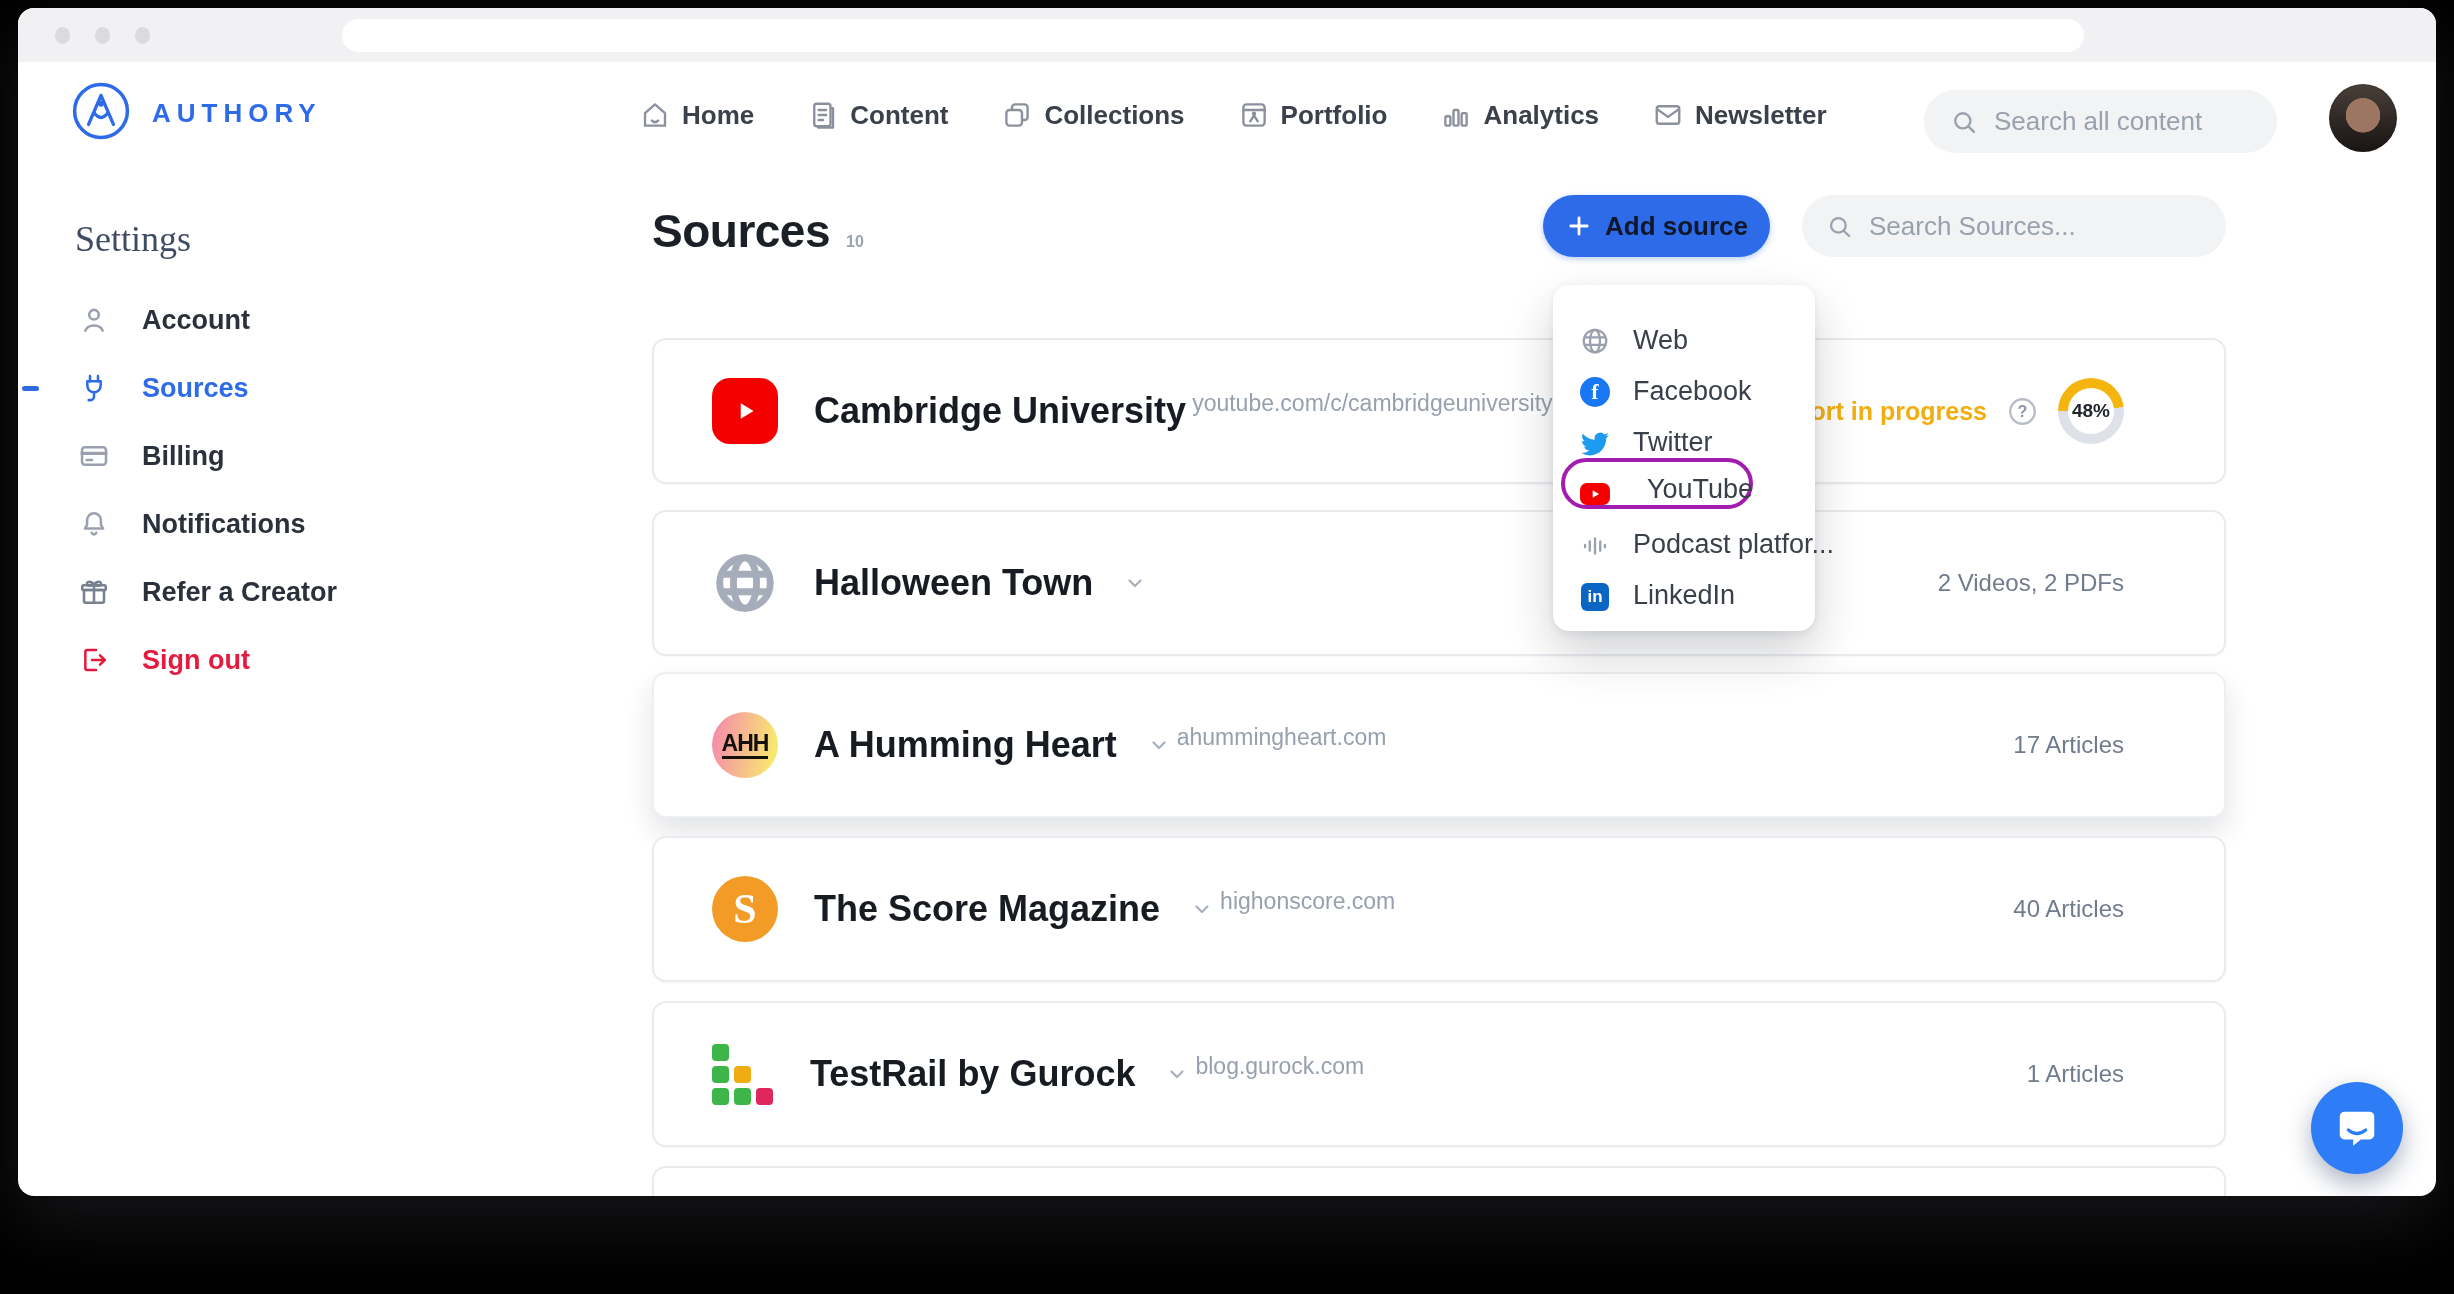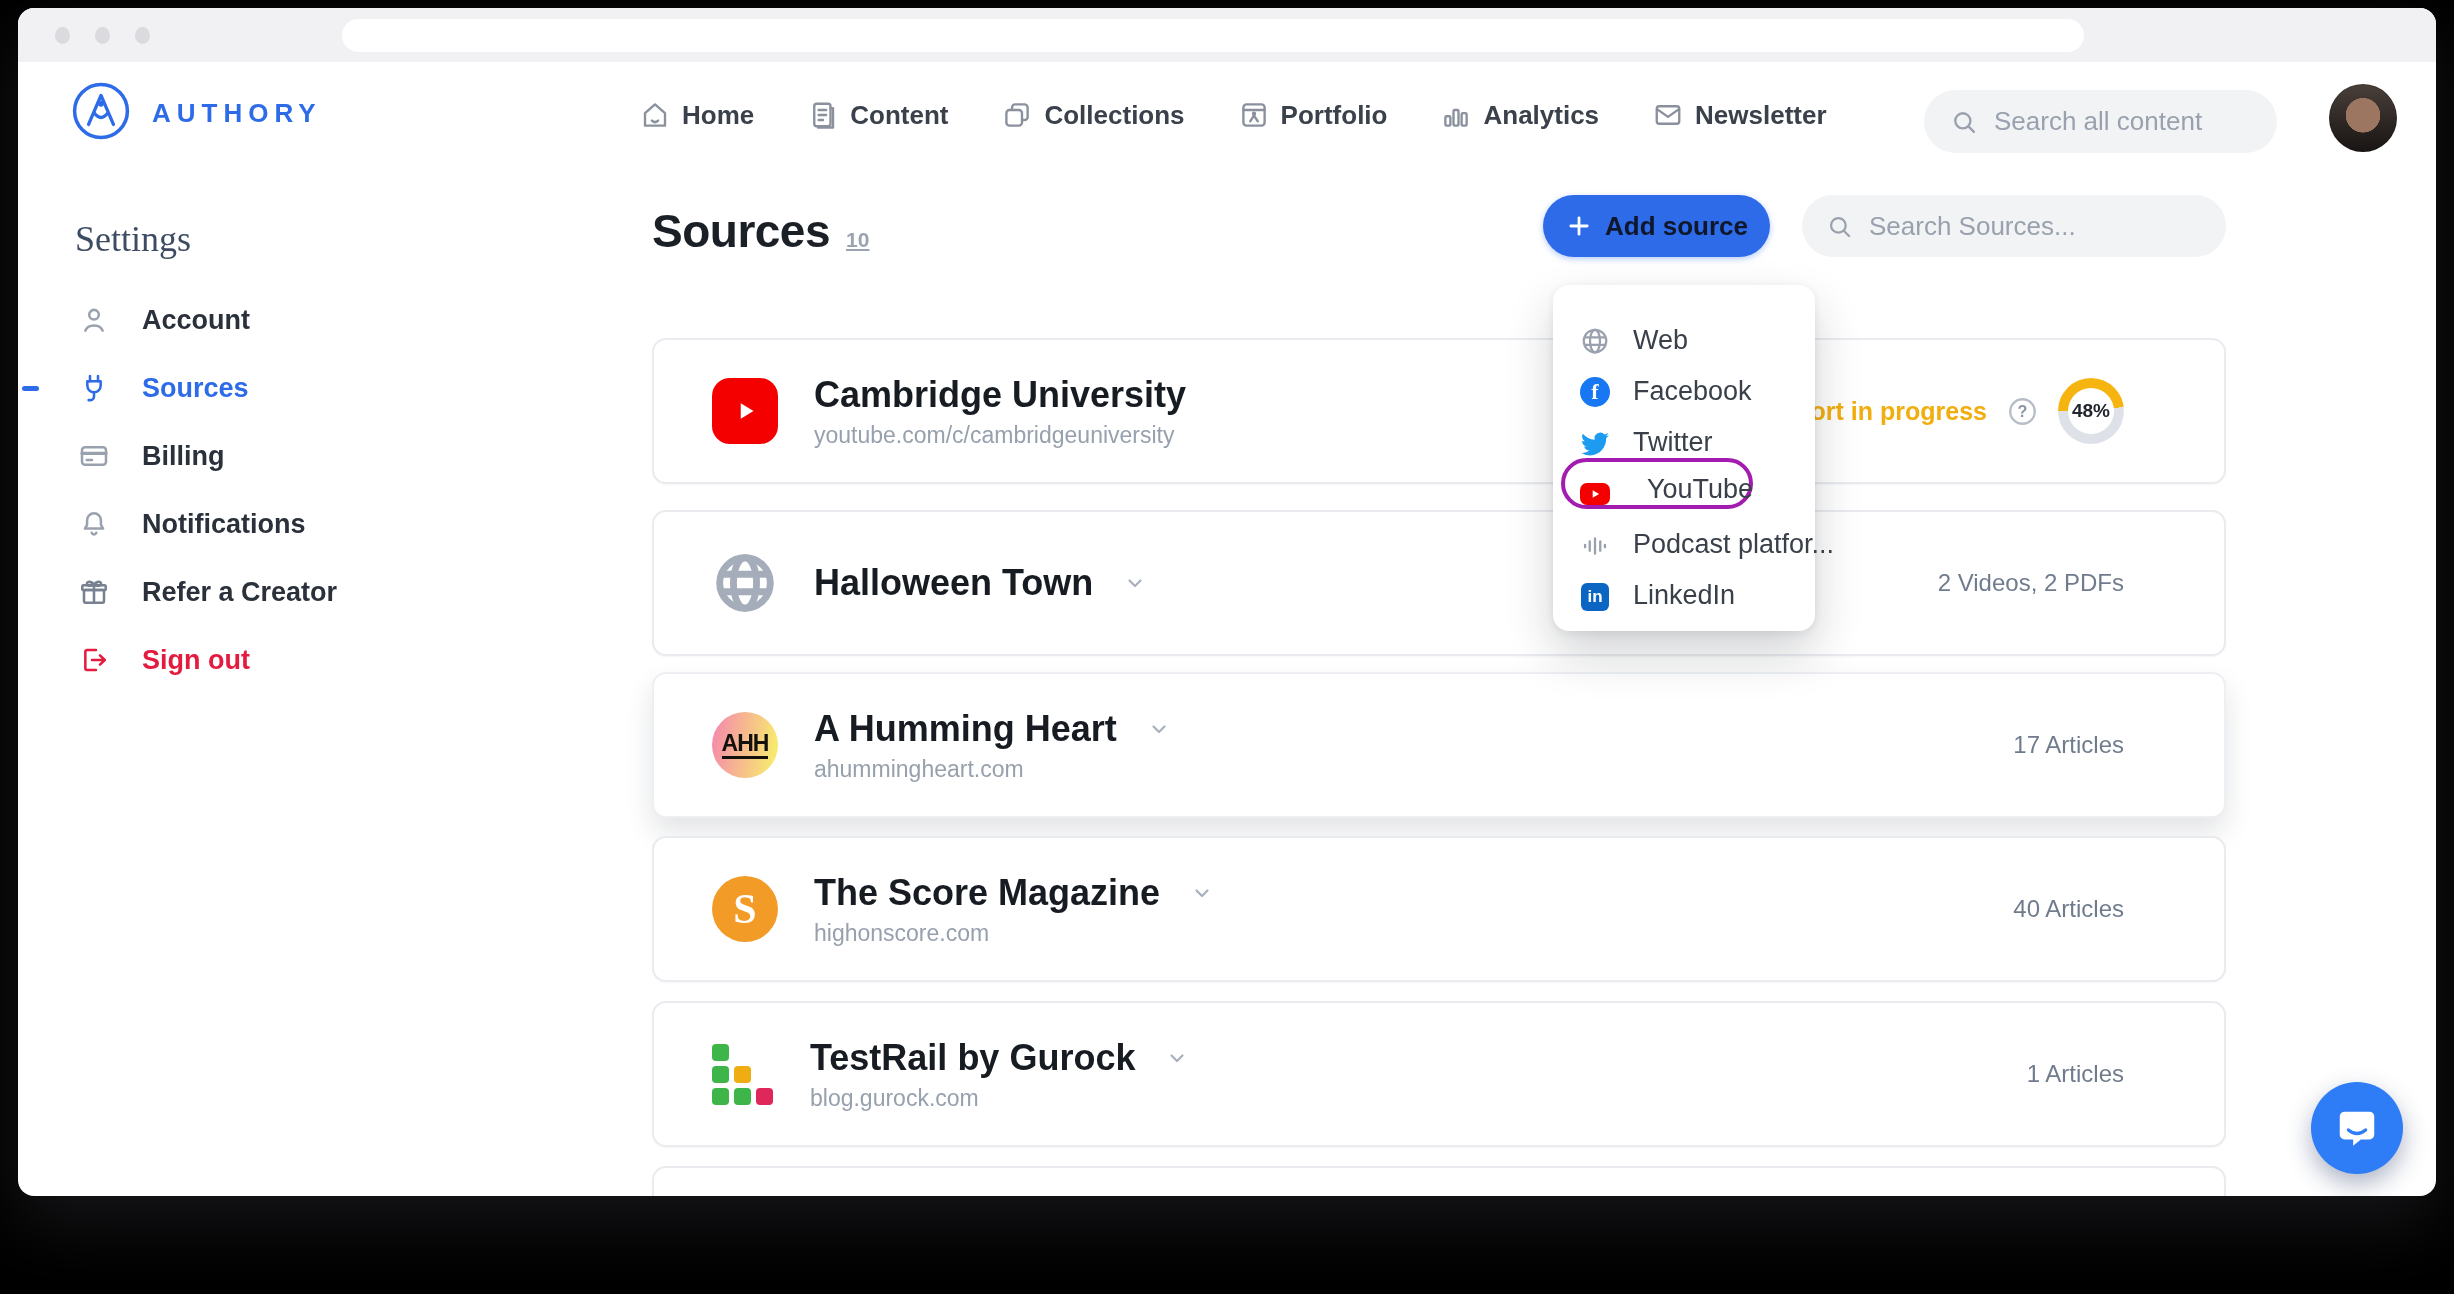--- a/index.html
+++ b/index.html
@@ -28,31 +28,31 @@
   .settings-title{left:57px;top:210px;font-family:"Liberation Serif",serif;font-size:36px;color:#3E4C63;}
   .side-list{left:60px;top:278px;display:flex;flex-direction:column;}
   .side-item{height:68px;display:flex;align-items:center;gap:32px;cursor:pointer;}
   .side-label{font-size:27px;font-weight:600;color:#2A313B;white-space:nowrap;}
   .side-item.active .side-label{color:#2E6BE8;}
   .side-item.danger .side-label{color:#E41B3E;}
   .active-dash{left:4px;top:378px;width:17px;height:5px;border-radius:3px;background:#2E6BE8;}
   
   .page-head{left:634px;top:196px;display:flex;align-items:baseline;}
   .page-title{font-size:46px;font-weight:800;color:#1B2027;letter-spacing:-.5px;}
-  .page-count{font-size:21px;font-weight:600;color:#9AA3B2;margin-left:16px;text-decoration:underline;}
+  .page-count{font-size:16px;font-weight:600;color:#9AA3B2;margin-left:16px;}
   .add-btn{left:1525px;top:187px;width:227px;height:62px;border-radius:31px;background:#2E6BE8;display:flex;align-items:center;justify-content:center;gap:12px;cursor:pointer;box-shadow:0 2px 6px rgba(46,107,232,.35);}
   .add-btn span{color:#0f172a;font-size:26px;font-weight:700;}
   .src-search{left:1784px;top:187px;width:424px;height:62px;border-radius:31px;background:#F2F3F5;display:flex;align-items:center;padding-left:24px;box-sizing:border-box;gap:14px;}
   .src-search input{border:none;outline:none;background:transparent;font-size:26px;color:#3a414b;width:320px;font-family:inherit;}
   .src-search input::placeholder{color:#99A1AE;}
   
   .card{left:634px;width:1574px;height:146px;background:#fff;border:2px solid #E9EBEF;border-radius:14px;box-sizing:border-box;display:flex;align-items:center;justify-content:space-between;padding:0 100px 0 58px;box-shadow:0 1px 2px rgba(16,24,40,.04);}
   .card.lift{box-shadow:0 14px 28px rgba(16,24,40,.12);border-color:#EDEFF2;}
   .row-left{display:flex;align-items:center;gap:36px;min-width:0;}
-  .row-text{display:flex;flex-direction:column;gap:6px;}
+  .row-text{display:flex;flex-direction:row;gap:6px;}
   .title-line{display:flex;align-items:center;gap:30px;}
   .row-title{font-size:36px;font-weight:700;color:#171B22;white-space:nowrap;}
   .row-sub{font-size:23px;color:#97A0AD;}
   .row-meta{font-size:24px;font-weight:500;color:#707C8D;white-space:nowrap;}
   .status-wrap{display:flex;align-items:center;gap:20px;}
   .status-label{font-size:25px;font-weight:700;color:#F2AE0E;white-space:nowrap;}
   .ring{width:66px;height:66px;border-radius:50%;background:conic-gradient(from 270deg,#F6B40E 0 48%,#DEE2E8 48% 100%);display:grid;place-items:center;position:relative;}
   .ring-inner{width:46px;height:46px;border-radius:50%;background:#fff;}
   .ring-text{position:absolute;inset:0;display:grid;place-items:center;font-size:19px;font-weight:700;color:#22262C;}
   .yt-badge{width:66px;height:66px;border-radius:18px;background:#F50000;display:grid;place-items:center;flex:none;}

